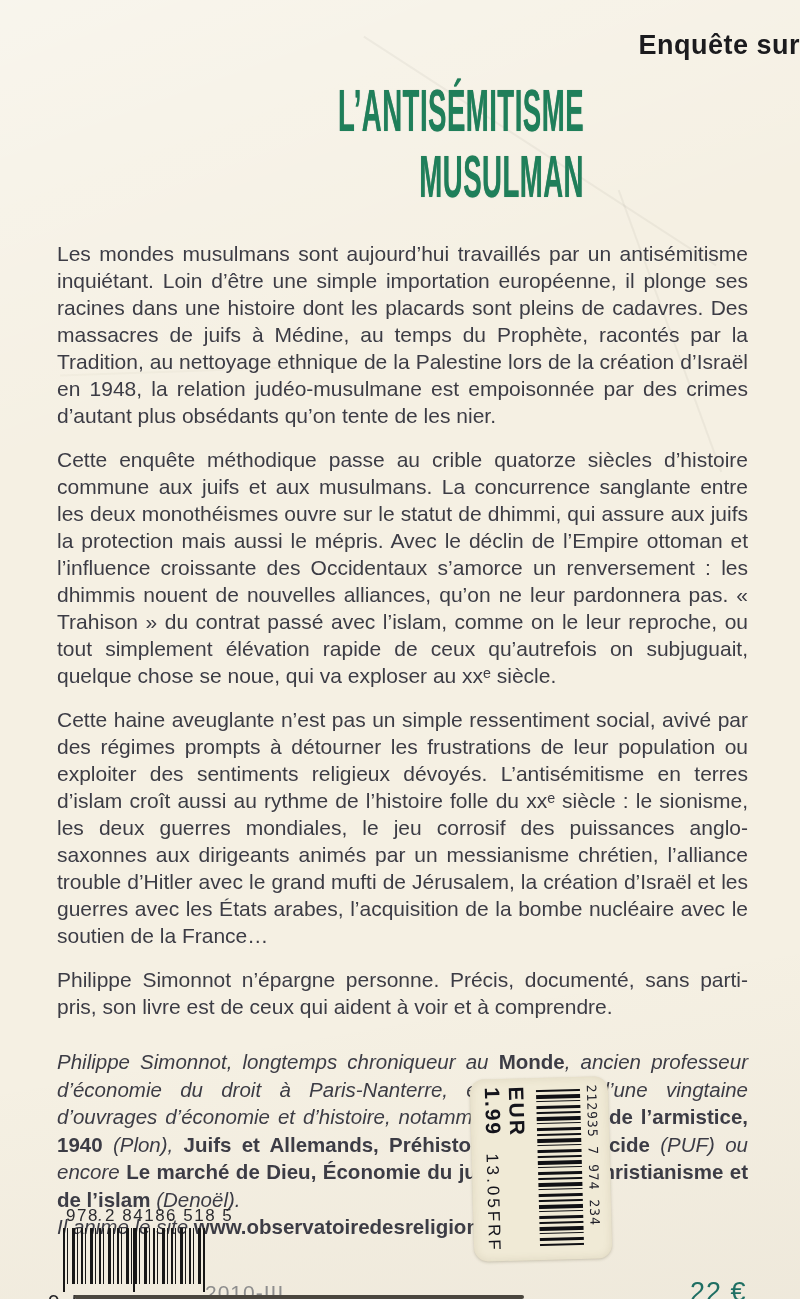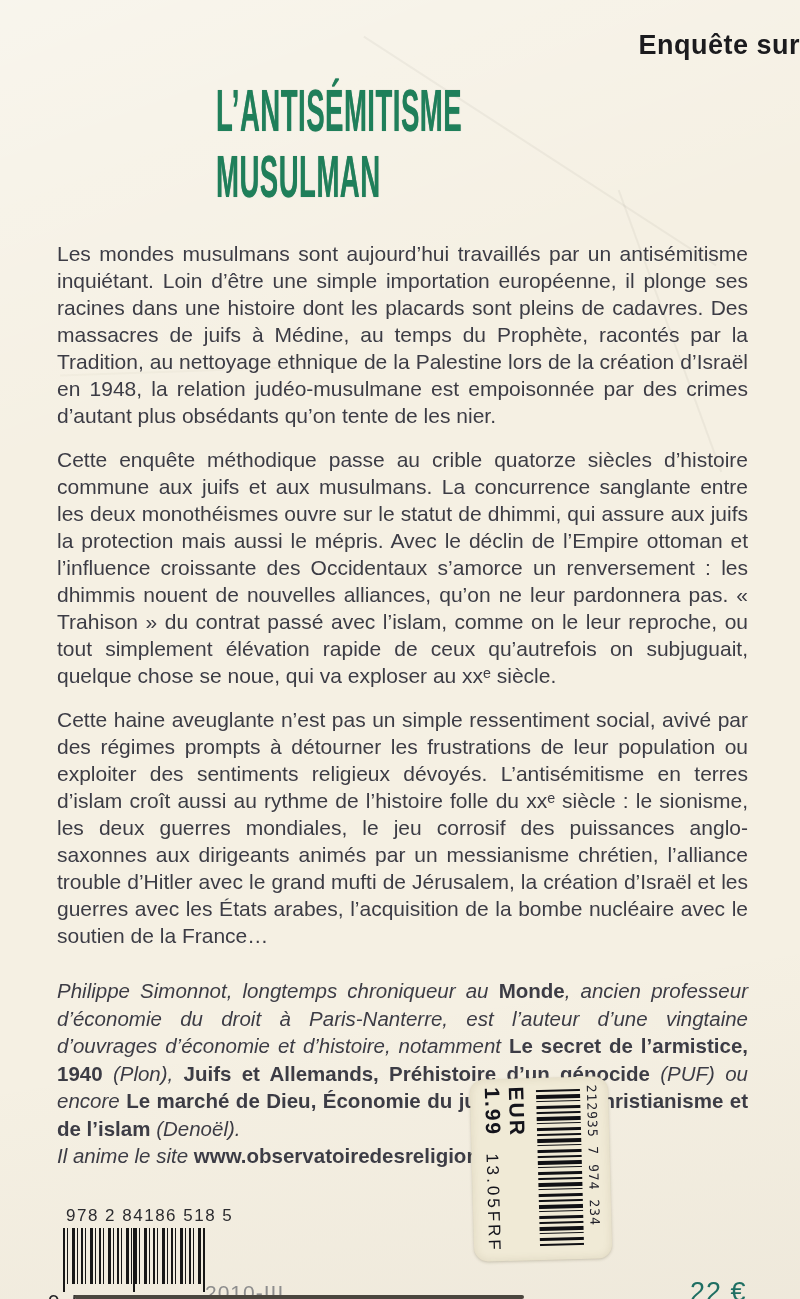--- a/index.html
+++ b/index.html
@@ -26,21 +26,21 @@
   .crease{position:absolute;background:rgba(90,80,60,.06);pointer-events:none;}
   .crease.c1{width:420px;height:2px;left:330px;top:150px;transform:rotate(33deg);}
   .crease.c2{width:300px;height:2px;left:520px;top:330px;transform:rotate(70deg);}
   .crease.c3{width:260px;height:2px;left:60px;top:370px;transform:rotate(-2deg);opacity:.5;}
 
   .kicker{
     position:absolute;top:30px;left:0;width:100%;text-align:right;
     font-size:27px;font-weight:bold;color:var(--ink-black);letter-spacing:.5px;
   }
   .title{
-    position:absolute;top:78px;left:0;width:100%;text-align:left;
+    position:absolute;top:78px;left:0;width:100%;text-align:right;
     color:var(--title-green);font-weight:bold;
   }
   .title .tline{
     display:block;font-size:60px;line-height:66px;letter-spacing:1px;
     transform:scaleX(.46);transform-origin:50% 50%;white-space:nowrap;
     text-shadow:0 0 1px rgba(10,80,55,.6);
   }
 
   .body-text{
     position:absolute;top:240px;left:57px;width:691px;
@@ -134,20 +134,21 @@
 
   <div class="title">
     <span class="tline">L’ANTISÉMITISME</span>
     <span class="tline">MUSULMAN</span>
   </div>
 
   <div class="body-text">
     <p>Les mondes musulmans sont aujourd’hui travaillés par un antisémitisme inquiétant. Loin d’être une simple importation européenne, il plonge ses racines dans une histoire dont les placards sont pleins de cadavres. Des massacres de juifs à Médine, au temps du Prophète, racontés par la Tradition, au nettoyage ethnique de la Palestine lors de la création d’Israël en 1948, la relation judéo-musulmane est empoisonnée par des crimes d’autant plus obsédants qu’on tente de les nier.</p>
     <p>Cette enquête méthodique passe au crible quatorze siècles d’histoire commune aux juifs et aux musulmans. La concurrence sanglante entre les deux monothéismes ouvre sur le statut de dhimmi, qui assure aux juifs la protection mais aussi le mépris. Avec le déclin de l’Empire ottoman et l’influence croissante des Occidentaux s’amorce un renversement : les dhimmis nouent de nouvelles alliances, qu’on ne leur pardonnera pas. « Trahison » du contrat passé avec l’islam, comme on le leur reproche, ou tout simplement élévation rapide de ceux qu’autrefois on subjuguait, quelque chose se noue, qui va exploser au xxᵉ siècle.</p>
     <p>Cette haine aveuglante n’est pas un simple ressentiment social, avivé par des régimes prompts à détourner les frustrations de leur population ou exploiter des sentiments religieux dévoyés. L’antisémitisme en terres d’islam croît aussi au rythme de l’histoire folle du xxᵉ siècle : le sionisme, les deux guerres mondiales, le jeu corrosif des puissances anglo-saxonnes aux dirigeants animés par un messianisme chrétien, l’alliance trouble d’Hitler avec le grand mufti de Jérusalem, la création d’Israël et les guerres avec les États arabes, l’acquisition de la bombe nucléaire avec le soutien de la France…</p>
+    <p>Philippe Simonnot n’épargne personne. Précis, documenté, sans parti-pris, son livre est de ceux qui aident à voir et à comprendre.</p>
 
     <div class="bio">
       <span class="it">Philippe Simonnot, longtemps chroniqueur au </span><span class="rm">Monde</span><span class="it">, ancien professeur d’économie du droit à Paris-Nanterre, est l’auteur d’une vingtaine d’ouvrages d’économie et d’histoire, notamment </span><span class="rm">Le secret de l’armistice, 1940 </span><span class="it">(Plon), </span><span class="rm">Juifs et Allemands, Préhistoire d’un génocide </span><span class="it">(PUF) ou encore </span><span class="rm">Le marché de Dieu, Économie du judaïsme, du christianisme et de l’islam </span><span class="it">(Denoël).</span>
       <span class="site-line"><span class="it">Il anime le site </span><span class="rm">www.observatoiredesreligions.fr.</span></span>
     </div>
   </div>
 
   <div class="ean">
     <div class="ean-top">978 2 84186 518 5</div>
     <div class="ean-bars">

